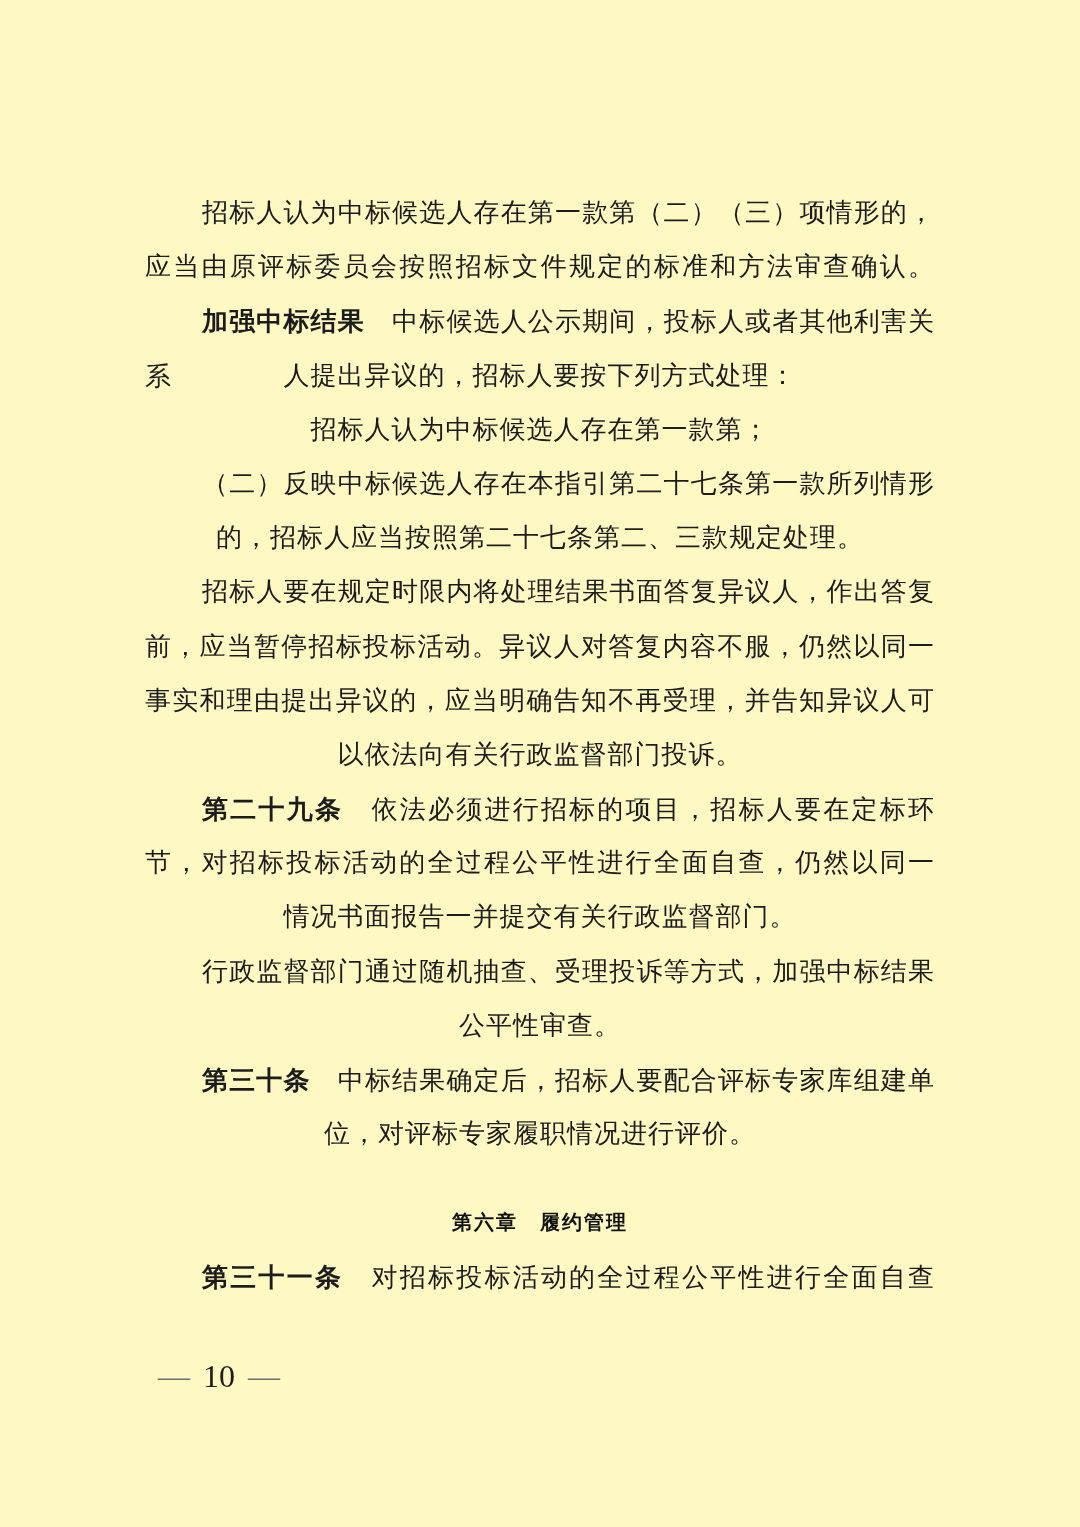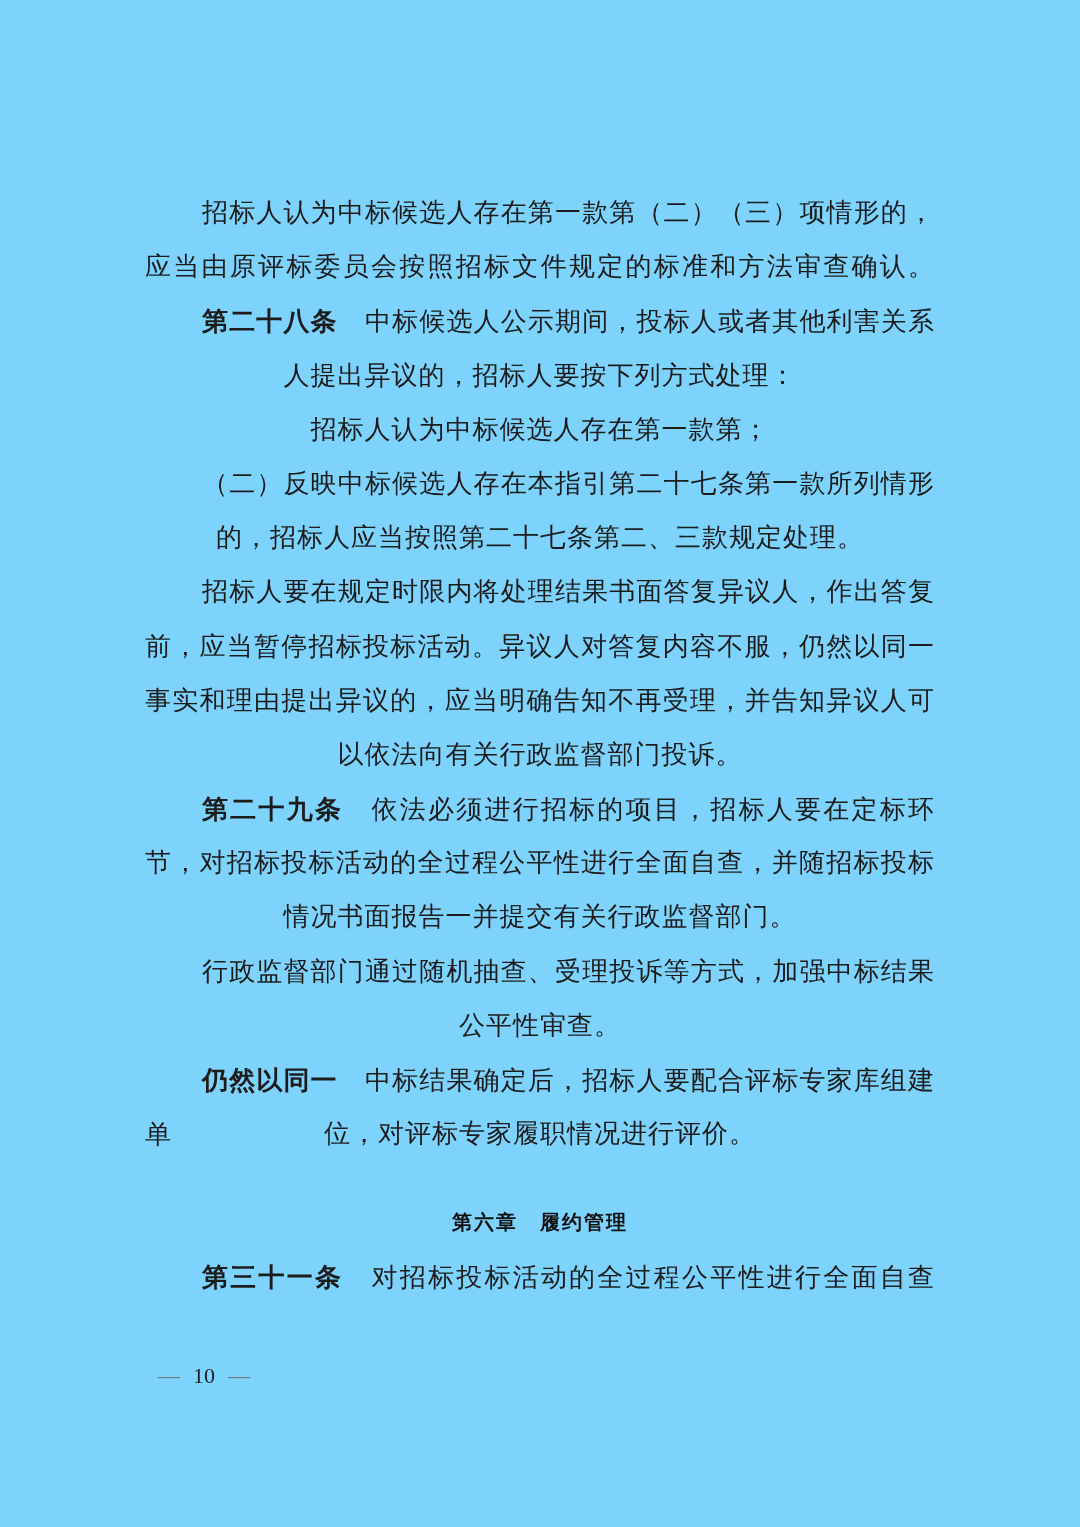--- a/index.html
+++ b/index.html
@@ -4,21 +4,21 @@
 <style>
   html, body {
     margin: 0;
     padding: 0;
     background: #ffffff;
   }
   .page {
     position: relative;
     width: 1080px;
     height: 1527px;
-    background: #7dd3fc;
+    background: #fef9c3;
     overflow: hidden;
     font-family: "Liberation Serif", "DejaVu Serif", serif;
     color: #1c1c1c;
   }
   .text-block {
     position: absolute;
     left: 145px;
     top: 186px;
     width: 790px;
   }
@@ -54,21 +54,21 @@
     text-align-last: center;
     letter-spacing: 2px;
     color: #111111;
   }
   .footer {
     position: absolute;
     left: 158px;
     top: 1354px;
     height: 44px;
     line-height: 44px;
-    font-size: 22px;
+    font-size: 32px;
     font-family: "Liberation Serif", "DejaVu Serif", serif;
   }
   .footer .dash {
     color: #6f6f6f;
     letter-spacing: 0;
   }
   .footer .num {
     color: #1c1c1c;
     margin: 0 13px;
   }
@@ -76,41 +76,41 @@
 </head>
 <body>
 
 <div class="page">
 
   <div class="text-block">
 
     <div class="ln ind just">招标人认为中标候选人存在第一款第（二）（三）项情形的，</div>
     <div class="ln just">应当由原评标委员会按照招标文件规定的标准和方法审查确认。</div>
 
-    <div class="ln ind just"><b class="art">第二十八条</b><span>　中标候选人公示期间，投标人或者其他利害关系</span></div>
+    <div class="ln ind just"><b class="art">加强中标结果</b><span>　中标候选人公示期间，投标人或者其他利害关系</span></div>
     <div class="ln">人提出异议的，招标人要按下列方式处理：</div>
 
     <div class="ln">招标人认为中标候选人存在第一款第；</div>
 
     <div class="ln ind just">（二）反映中标候选人存在本指引第二十七条第一款所列情形</div>
     <div class="ln">的，招标人应当按照第二十七条第二、三款规定处理。</div>
 
     <div class="ln ind just">招标人要在规定时限内将处理结果书面答复异议人，作出答复</div>
     <div class="ln just">前，应当暂停招标投标活动。异议人对答复内容不服，仍然以同一</div>
     <div class="ln just">事实和理由提出异议的，应当明确告知不再受理，并告知异议人可</div>
     <div class="ln">以依法向有关行政监督部门投诉。</div>
 
     <div class="ln ind just"><b class="art">第二十九条</b><span>　依法必须进行招标的项目，招标人要在定标环</span></div>
-    <div class="ln just">节，对招标投标活动的全过程公平性进行全面自查，并随招标投标</div>
+    <div class="ln just">节，对招标投标活动的全过程公平性进行全面自查，仍然以同一</div>
     <div class="ln">情况书面报告一并提交有关行政监督部门。</div>
 
     <div class="ln ind just">行政监督部门通过随机抽查、受理投诉等方式，加强中标结果</div>
     <div class="ln">公平性审查。</div>
 
-    <div class="ln ind just"><b class="art">仍然以同一</b><span>　中标结果确定后，招标人要配合评标专家库组建单</span></div>
+    <div class="ln ind just"><b class="art">第三十条</b><span>　中标结果确定后，招标人要配合评标专家库组建单</span></div>
     <div class="ln">位，对评标专家履职情况进行评价。</div>
 
     <div class="chapter">第六章　履约管理</div>
 
     <div class="ln ind just"><b class="art">第三十一条</b><span>　对招标投标活动的全过程公平性进行全面自查</span></div>
 
   </div>
 
   <div class="footer">
     <span class="dash">—</span><span class="num">10</span><span class="dash">—</span>

